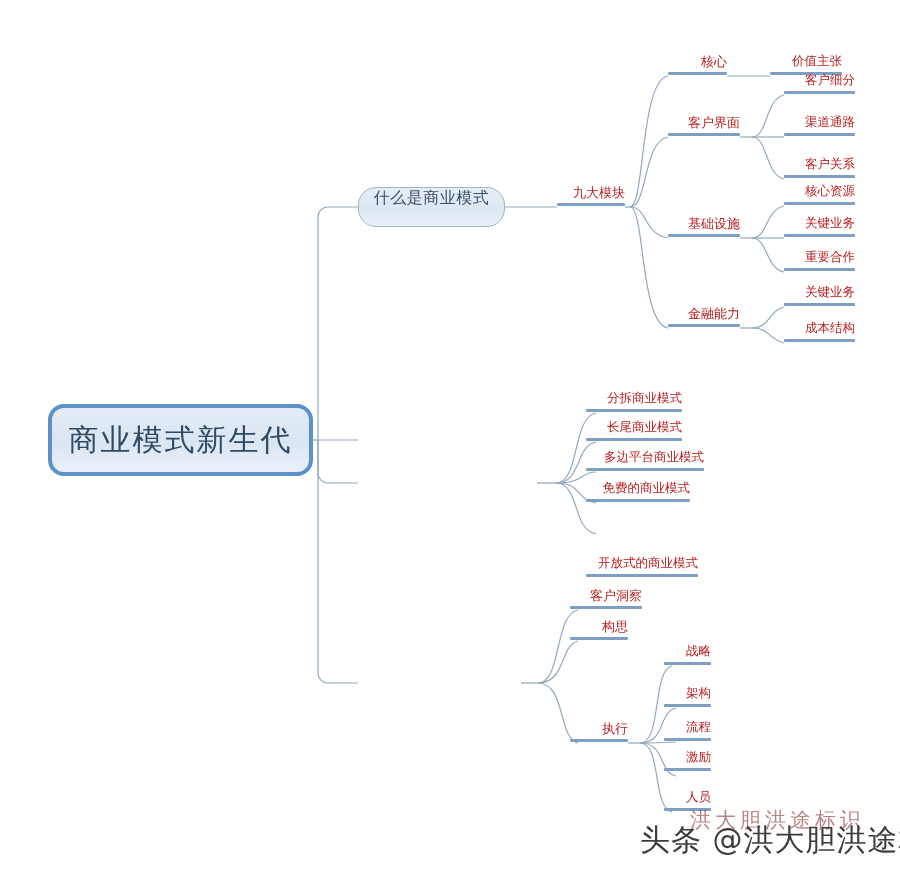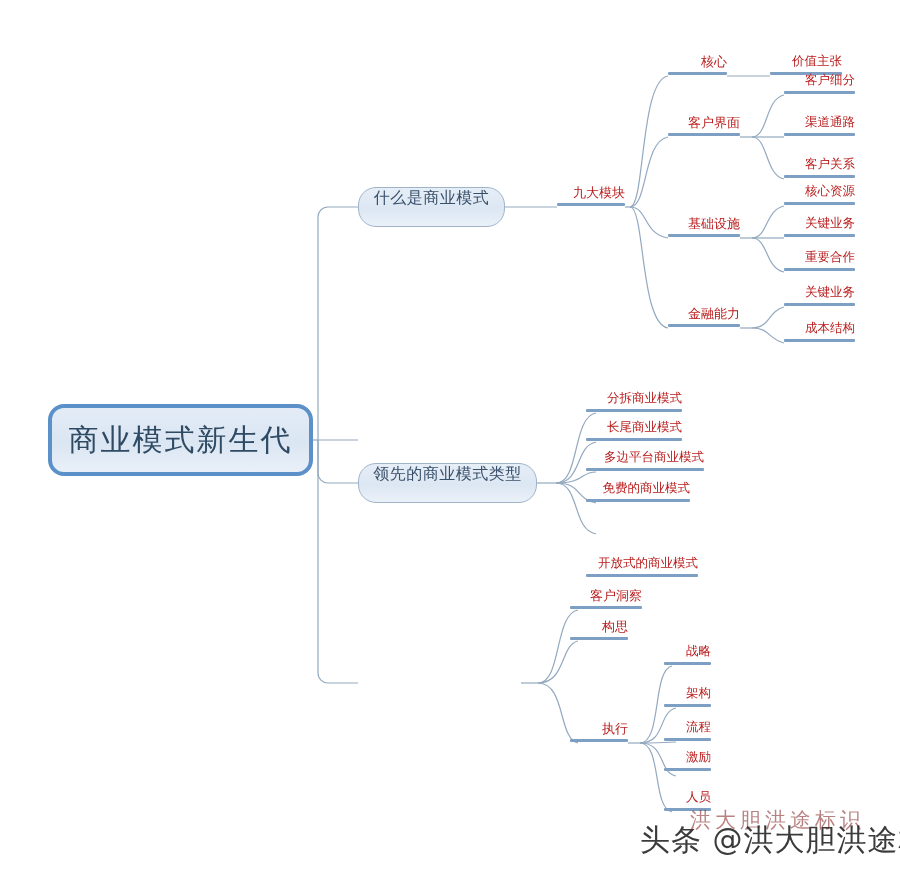--- a/index.html
+++ b/index.html
@@ -172,23 +172,20 @@
   </svg>
 
   <div class="root-node">
     <span class="label">商业模式新生代</span>
   </div>
 
   <div class="l1-node" style="left:358px; top:187px; width:147px;">
     <span class="label">什么是商业模式</span>
   </div>
 
-  <div class="l1-node" style="left:358px; top:463px; width:179px;">
-    <span class="label">领先的商业模式类型</span>
-  </div>
 
 
   <div class="topic" style="left:557px; top:186px; width:68px;">
     <span class="label">九大模块</span>
     <span class="bar"></span>
   </div>
 
   <div class="topic" style="left:668px; top:55px; width:59px;">
     <span class="label">核心</span>
     <span class="bar"></span>

